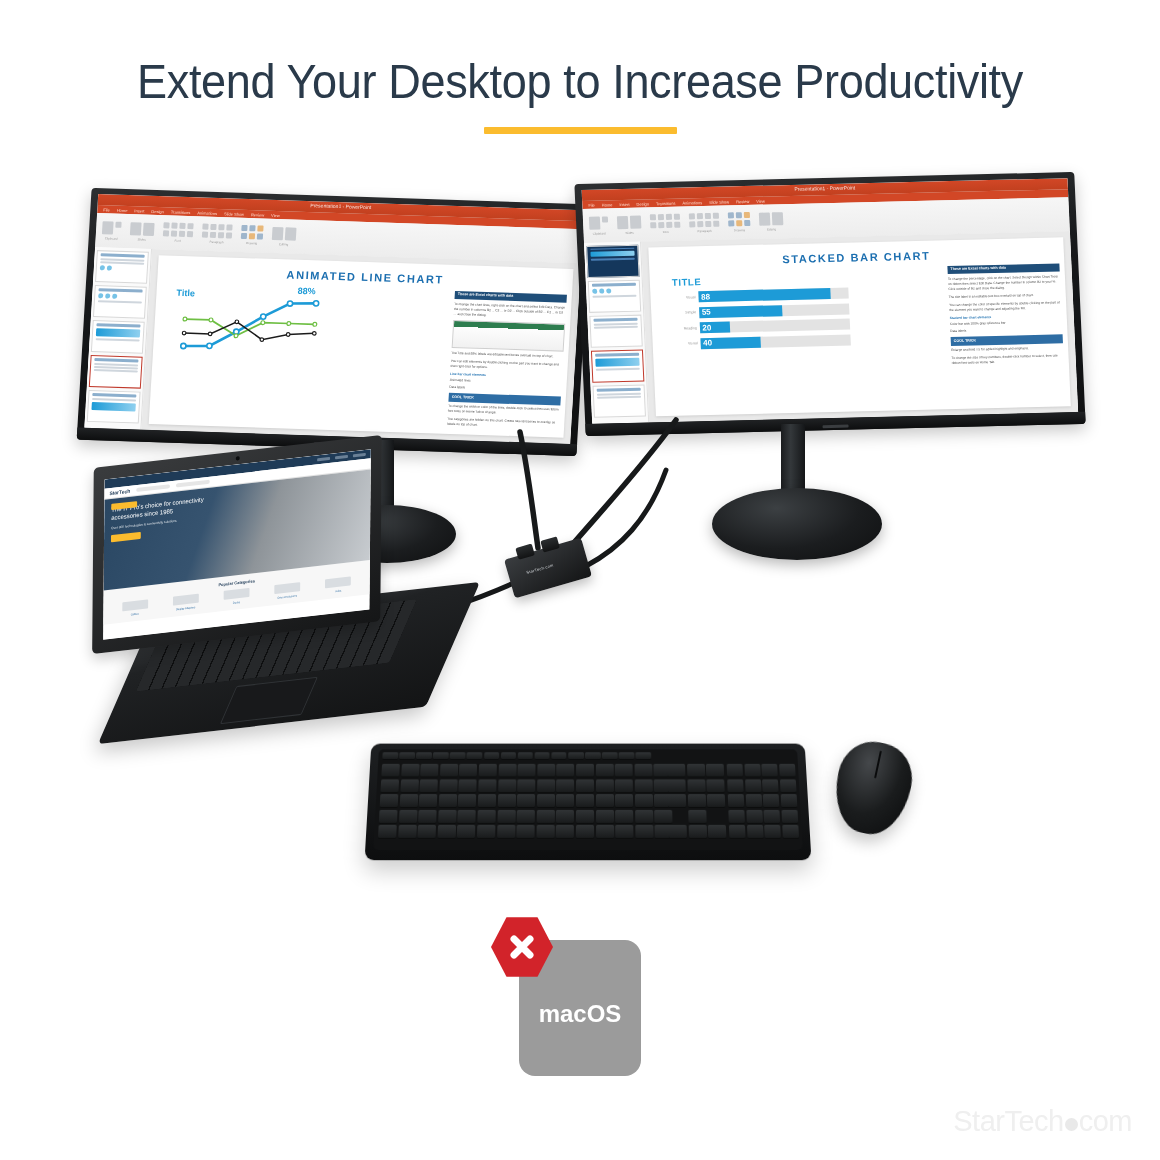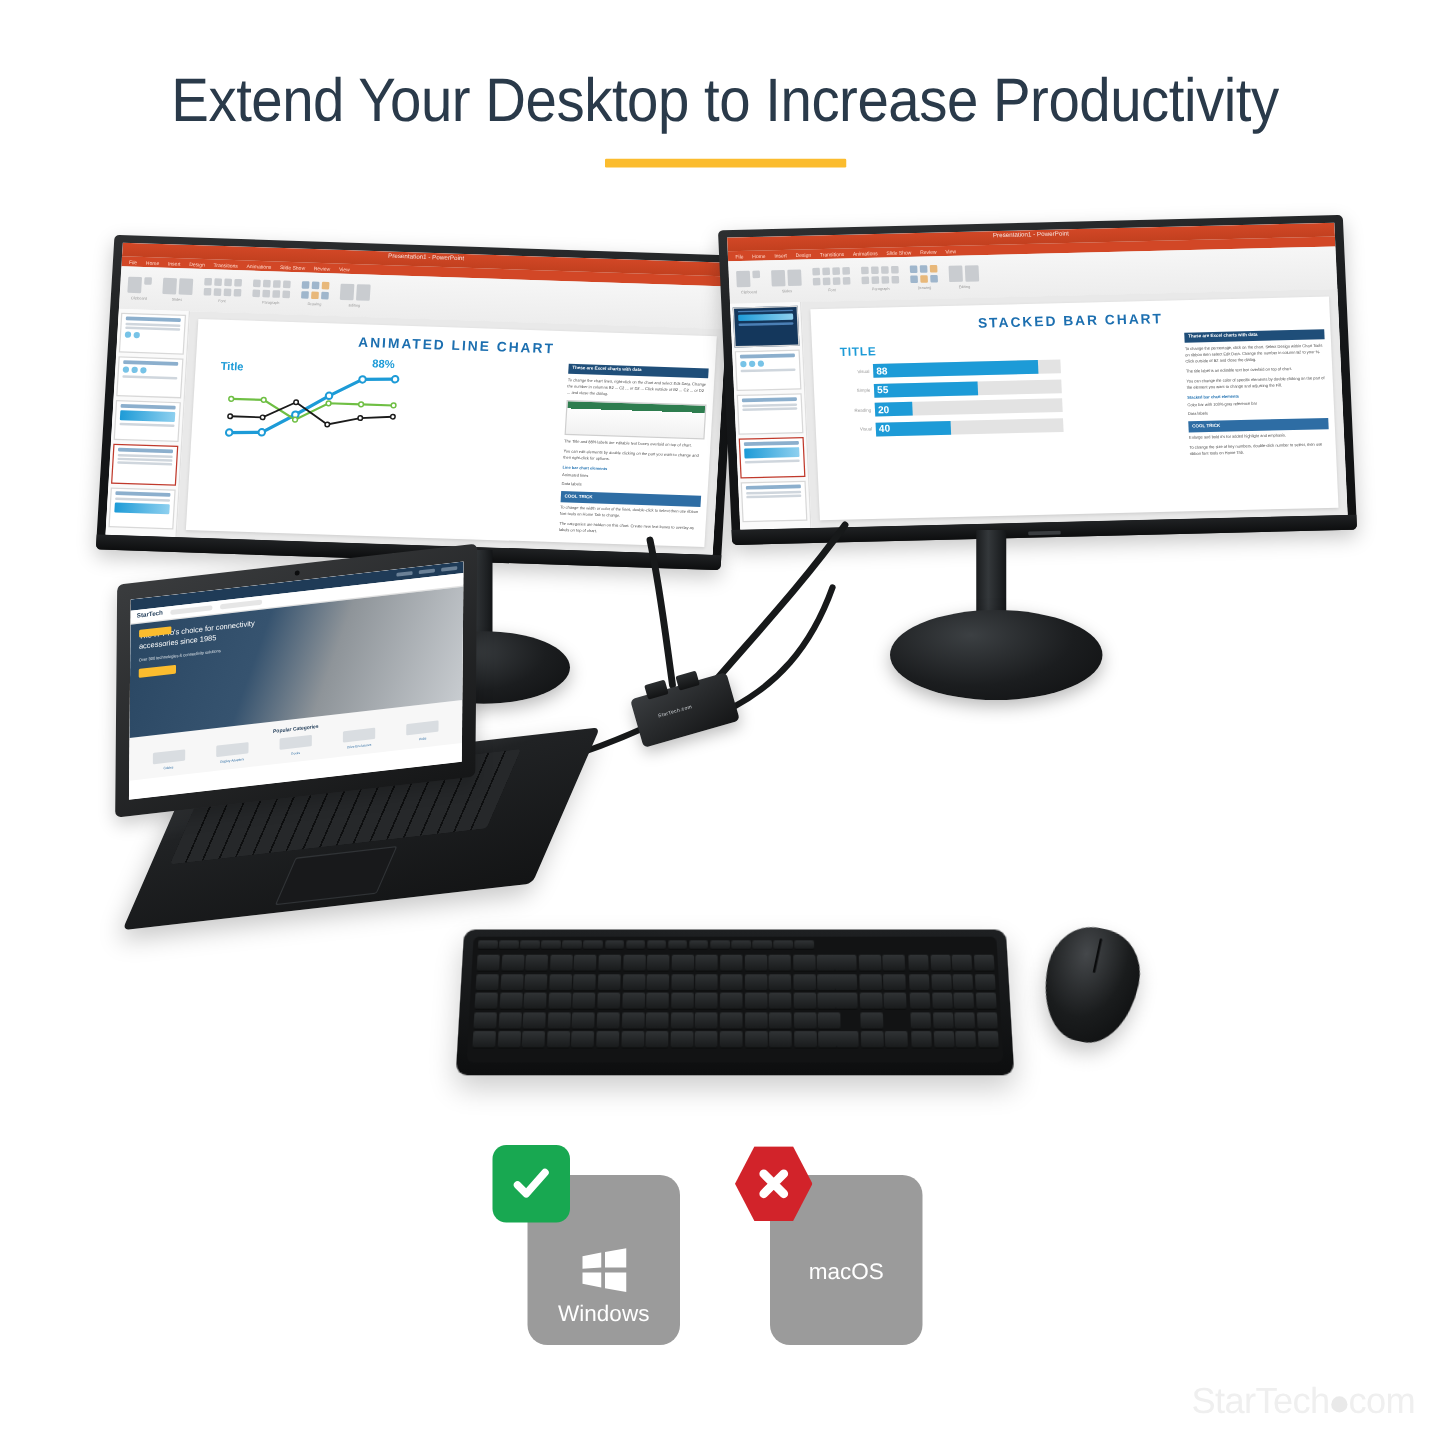--- a/index.html
+++ b/index.html
@@ -151,21 +151,21 @@
            background:linear-gradient(180deg,#2b2e30,#121314);border-radius:2px;}
   .ad-brand{position:absolute;left:18px;top:16px;font-size:4px;color:#cfd3d7;letter-spacing:.3px;}
 
   svg.cable{position:absolute;left:0;top:0;width:1160px;height:1160px;pointer-events:none;}
 
   
   #os-row{position:absolute;left:0;top:940px;width:1160px;display:flex;
           justify-content:center;gap:72px;}
   .os-badge{position:relative;width:122px;height:122px;background:#9b9b9b;border-radius:16px;
             display:flex;flex-direction:column;align-items:center;justify-content:flex-end;padding-bottom:14px;}
-  .os-label{color:#fff;font-size:18px;font-weight:400;}
+  .os-label{color:#fff;font-size:24px;font-weight:700;}
   .os-mark{position:absolute;left:-28px;top:-24px;width:62px;height:62px;
            display:flex;align-items:center;justify-content:center;}
   .mark-ok{background:#18a851;border-radius:11px;}
   .mark-no{background:#d2232a;clip-path:polygon(25% 2%,75% 2%,100% 50%,75% 98%,25% 98%,0% 50%);}
 
   
   #watermark{position:absolute;right:28px;bottom:22px;font-size:29px;color:#efefef;
              letter-spacing:-0.5px;display:flex;align-items:baseline;}
   #wm-dot{display:inline-block;width:13px;height:13px;border-radius:50%;background:#e9e9e9;margin:0 1px;}
 </style>
@@ -746,34 +746,20 @@
       </div>
     </div>
   </div>
 
   <div id="mouse"></div>
 
 </div>
 
 <div id="os-row">
 
-  <div class="os-badge">
-    <div class="os-mark mark-ok">
-      <svg width="34" height="34" viewBox="0 0 34 34" aria-hidden="true">
-        <path d="M6 18 L13 25 L28 8" stroke="#fff" stroke-width="6" fill="none" stroke-linecap="round" stroke-linejoin="round"></path>
-      </svg>
-    </div>
-    <svg width="40" height="38" viewBox="0 0 40 38" style="margin-bottom:6px;">
-      <path d="M3 8 L18 5 L18 17 L3 18 Z" fill="#ffffff"></path>
-      <path d="M21 4.5 L38 1.5 L38 17 L21 17 Z" fill="#ffffff"></path>
-      <path d="M3 21 L18 21 L18 33 L3 30 Z" fill="#ffffff"></path>
-      <path d="M21 21 L38 21 L38 36.5 L21 33.5 Z" fill="#ffffff"></path>
-    </svg>
-    <div class="os-label">Windows</div>
-  </div>
 
   <div class="os-badge">
     <div class="os-mark mark-no">
       <svg width="34" height="34" viewBox="0 0 34 34" aria-hidden="true">
         <path d="M9 9 L25 25 M25 9 L9 25" stroke="#fff" stroke-width="7" fill="none" stroke-linecap="round"></path>
       </svg>
     </div>
     <div class="os-label" style="margin-bottom:34px;">macOS</div>
   </div>
 

